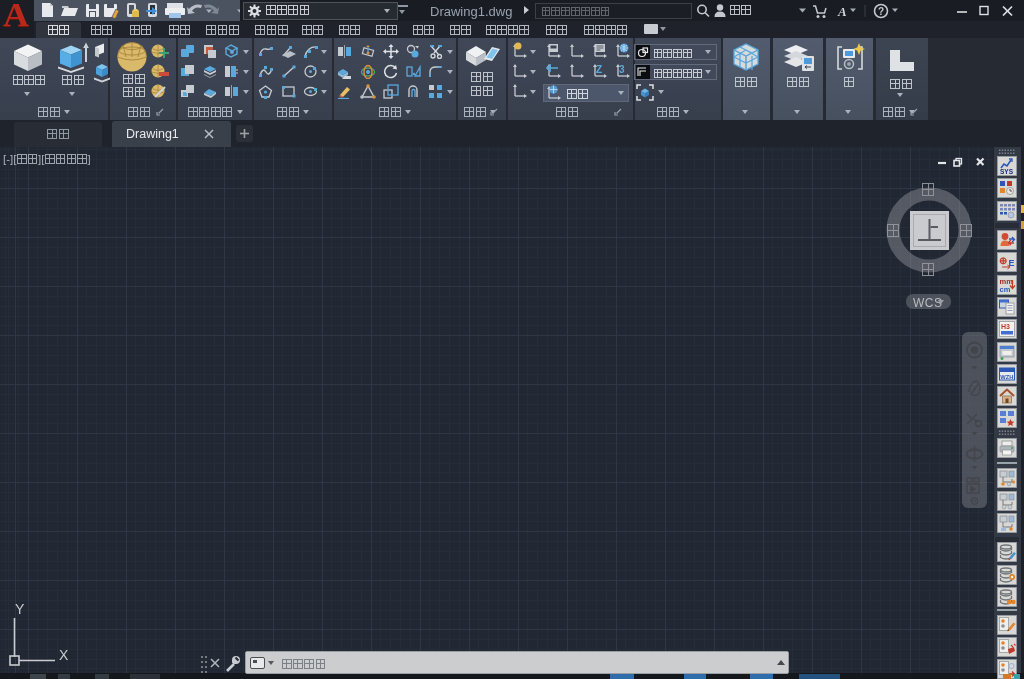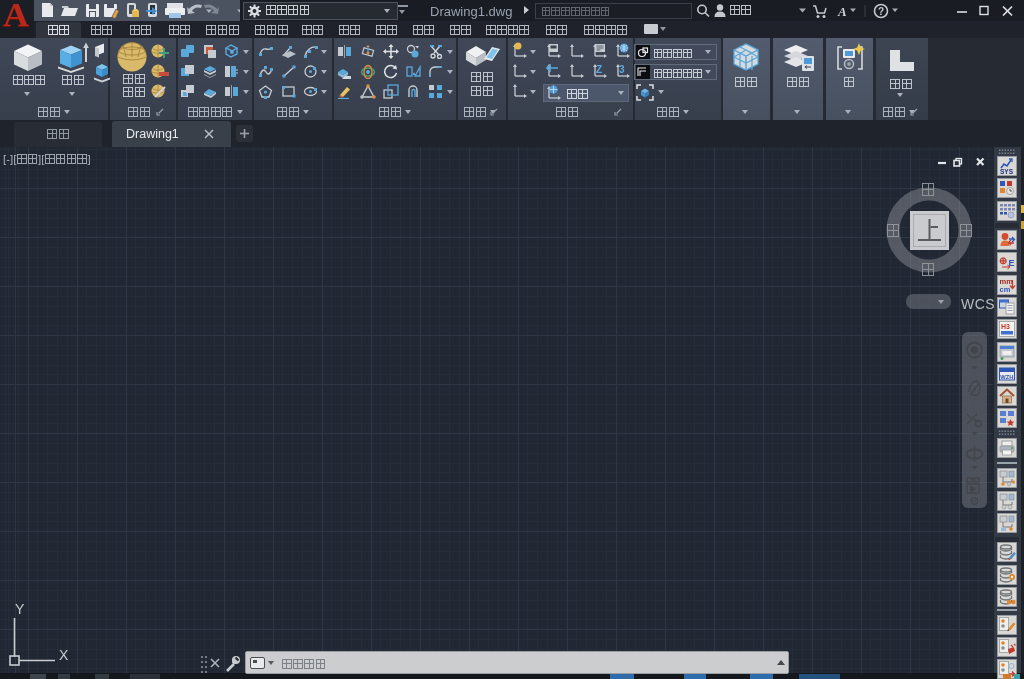--- a/index.html
+++ b/index.html
@@ -698,21 +698,21 @@
 <line x1="49.5" y1="44" x2="49.5" y2="64"></line>
         <line x1="38" y1="65" x2="61" y2="65"></line>
         <line x1="50.5" y1="52" x2="58" y2="52"></line>
 </g>
 </svg>
 <div class="abs" style="left:921px;top:181px;color:#94989d;font-size:15px"><i class="j"></i></div>
 <div class="abs" style="left:886px;top:222px;color:#94989d;font-size:15px"><i class="j"></i></div>
 <div class="abs" style="left:959px;top:222px;color:#94989d;font-size:15px"><i class="j"></i></div>
 <div class="abs" style="left:921px;top:261px;color:#94989d;font-size:15px"><i class="j"></i></div>
 <div class="abs" style="left:906px;top:294px;width:45px;height:15px;background:rgba(118,123,129,0.5);border-radius:7px"></div>
-<div class="abs" style="left:961px;top:296px;color:#b9bcc0;font-size:14px;letter-spacing:0.5px">WCS</div>
+<div class="abs" style="left:913px;top:296px;color:#b9bcc0;font-size:12px;letter-spacing:0.5px">WCS</div>
 <div class="carr" style="left:938px;top:300px;border-top-color:#9ea2a7;border-left-width:3px;border-right-width:3px"></div>
 <div class="abs" style="left:962px;top:332px;width:25px;height:176px;background:rgba(118,123,129,0.5);border-radius:6px"></div>
 <svg class="abs" style="left:962px;top:332px" width="25" height="176" viewBox="0 0 25 176">
 <g stroke="#42454a" stroke-width="1.8" fill="none">
 <circle cx="12.5" cy="18" r="7.5"></circle>
         <circle cx="12.5" cy="18" r="2.8" fill="#42454a"></circle>
 <path d="M7 60q0-5 2-7l1.5-1.5M10.5 51q1-2 2-0.5M12.5 50q1-2 2 0M14.5 50q1-1.5 2 0.5M16.5 51.5q2 1 1.5 4L17 62q-4 3-8 0z" stroke-width="1.3"></path>
 <g stroke-width="1.4">
           <path d="M5 82l5 5M15 82l-5 5M5 92l5-5M12 87l3 3"></path>
           <circle cx="16.5" cy="91.5" r="3"></circle>

